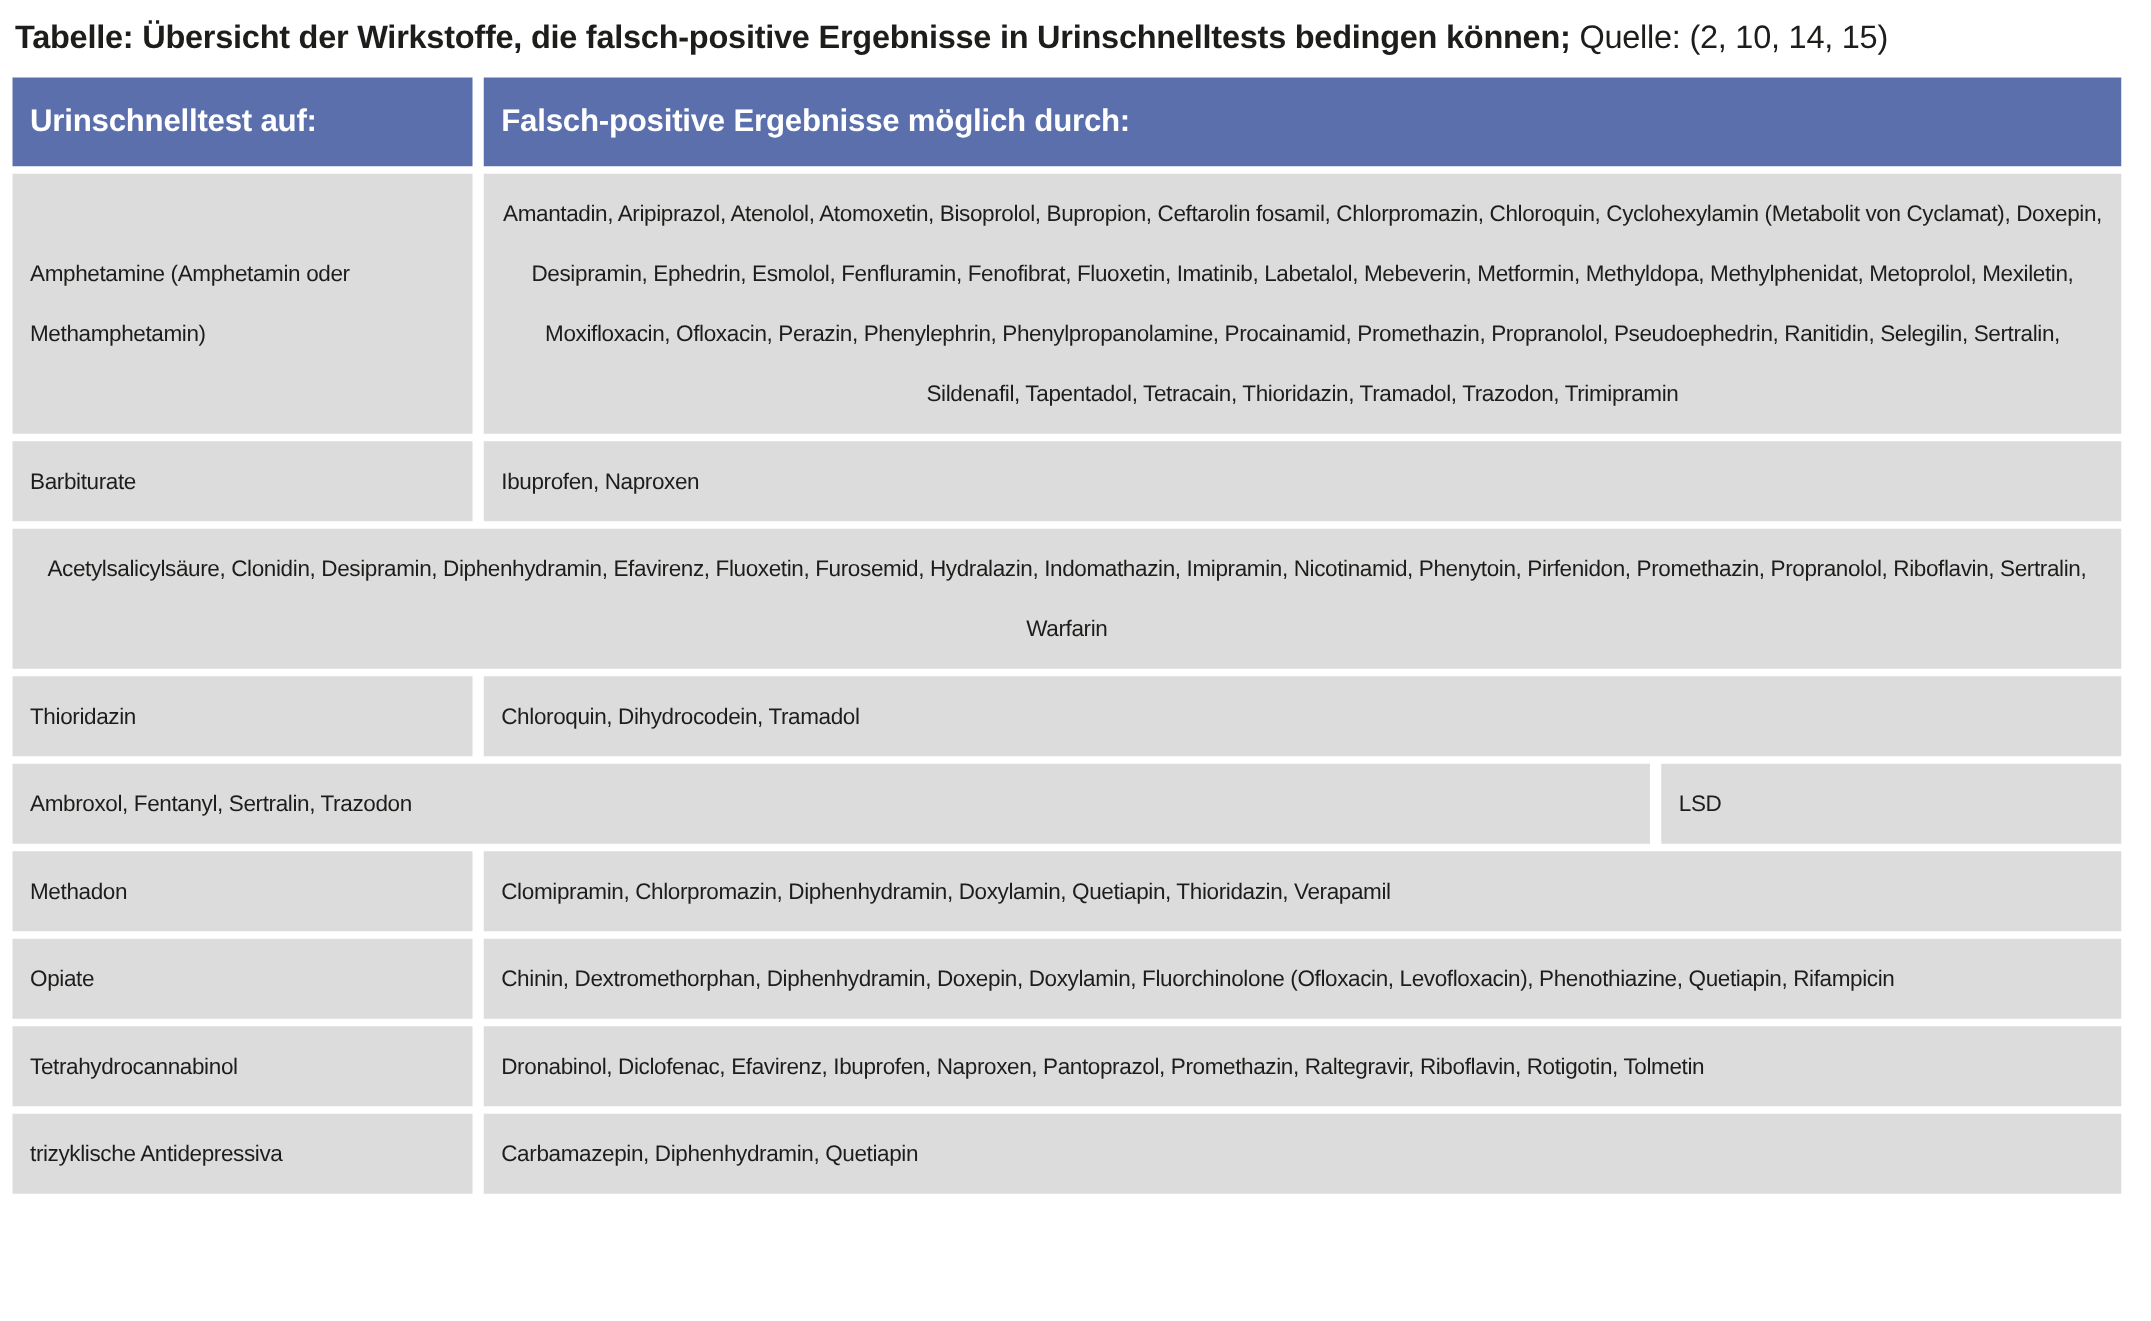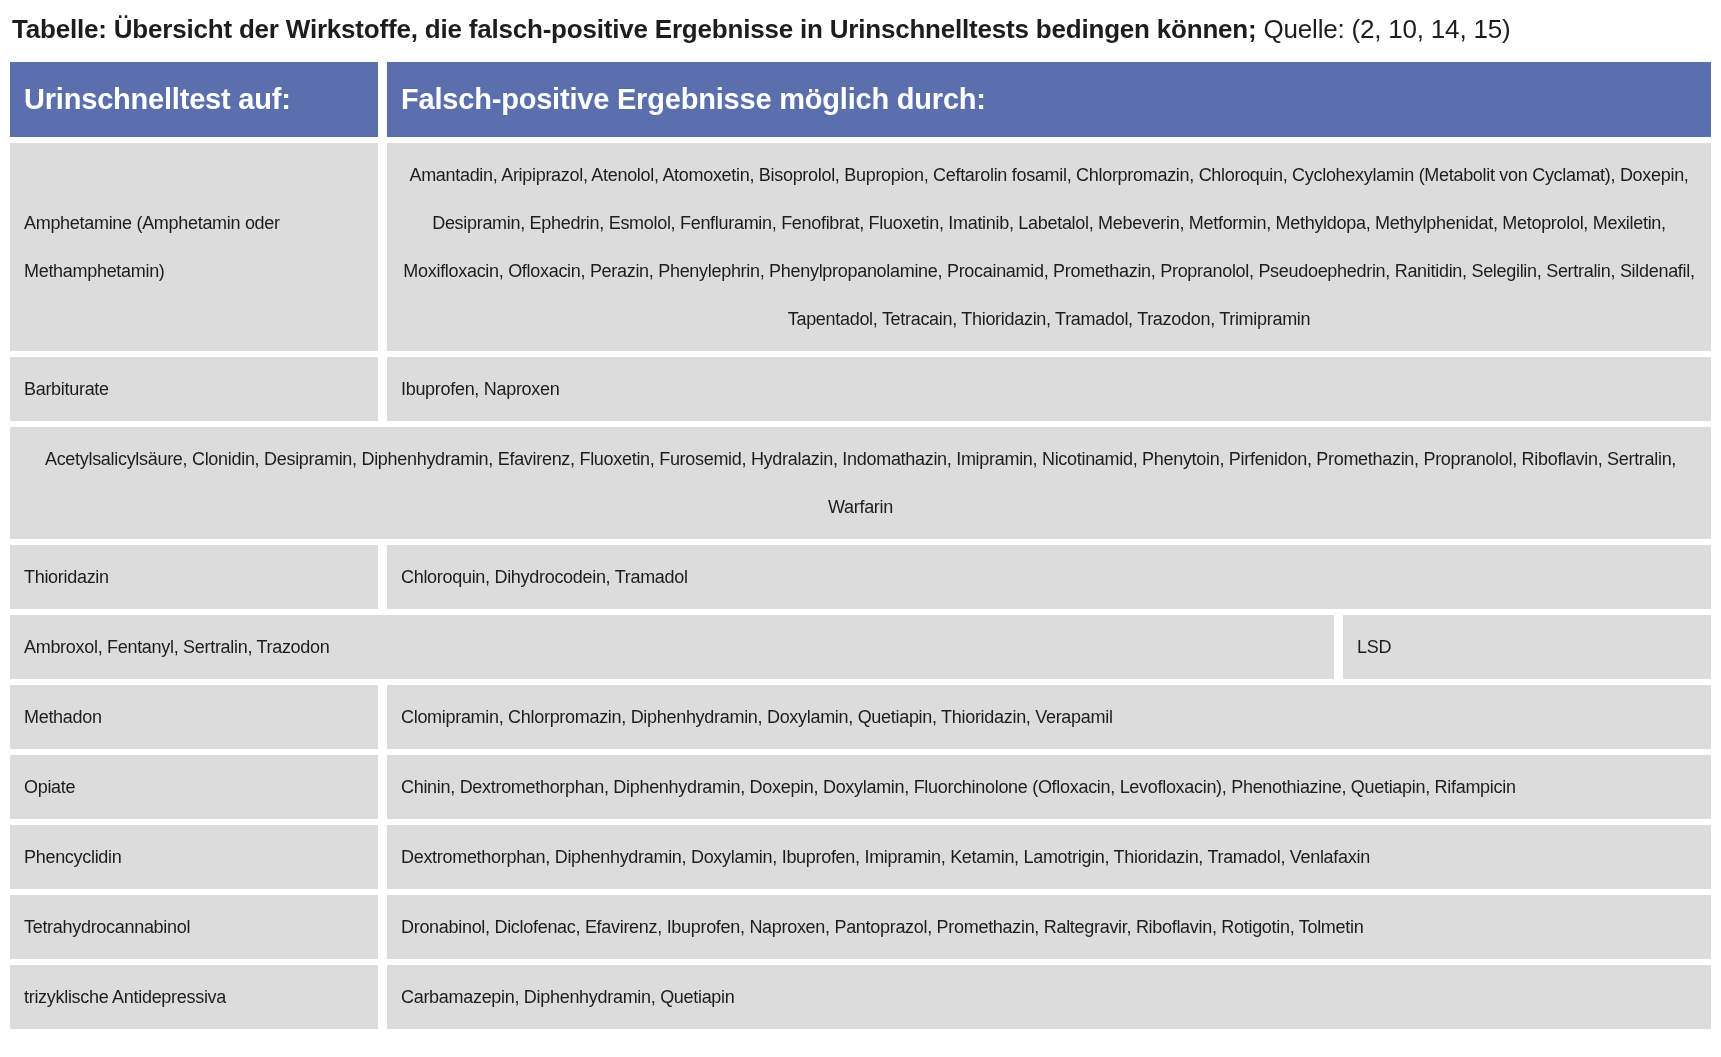--- a/index.html
+++ b/index.html
@@ -6,21 +6,21 @@
     margin: 0;
     padding: 0;
     background: #ffffff;
     font-family: "Liberation Sans", sans-serif;
     color: #1d1d1b;
   }
   .page {
     width: 1721px;
     height: 1057px;
     box-sizing: border-box;
-    padding: 8px 10px 10px 10px;
+    padding: 8px 24px 10px 10px;
     overflow: hidden;
     background: #ffffff;
   }
   .caption {
     font-size: 26px;
     line-height: 34px;
     margin: 4px 0 16px 2px;
     letter-spacing: -0.2px;
   }
   .caption .bold-part {
@@ -47,21 +47,21 @@
     max-width: 368px;
   }
   .col2 {
     flex: 1 1 auto;
     text-align: center;
   }
   .header-row .cell {
     background: #5b6fad;
     color: #ffffff;
     font-weight: bold;
-    font-size: 29px;
+    font-size: 25px;
     padding: 21px 14px;
     letter-spacing: -0.2px;
   }
   .body-row .cell {
     background: #dcdcdc;
     padding: 8px 14px;
     font-size: 18px;
     line-height: 48px;
     letter-spacing: -0.3px;
   }
@@ -138,28 +138,20 @@
 
   <div class="row body-row">
     <div class="cell col1 test-cell">
       <span>Opiate</span>
     </div>
     <div class="cell col2 substances-cell">
       <span>Chinin, Dextromethorphan, Diphenhydramin, Doxepin, Doxylamin, Fluorchinolone (Ofloxacin, Levofloxacin), Phenothiazine, Quetiapin, Rifampicin</span>
     </div>
   </div>
 
-  <div class="row body-row">
-    <div class="cell col1 test-cell">
-      <span>Phencyclidin</span>
-    </div>
-    <div class="cell col2 substances-cell">
-      <span>Dextromethorphan, Diphenhydramin, Doxylamin, Ibuprofen, Imipramin, Ketamin, Lamotrigin, Thioridazin, Tramadol, Venlafaxin</span>
-    </div>
-  </div>
 
   <div class="row body-row">
     <div class="cell col1 test-cell">
       <span>Tetrahydrocannabinol</span>
     </div>
     <div class="cell col2 substances-cell">
       <span>Dronabinol, Diclofenac, Efavirenz, Ibuprofen, Naproxen, Pantoprazol, Promethazin, Raltegravir, Riboflavin, Rotigotin, Tolmetin</span>
     </div>
   </div>
 

